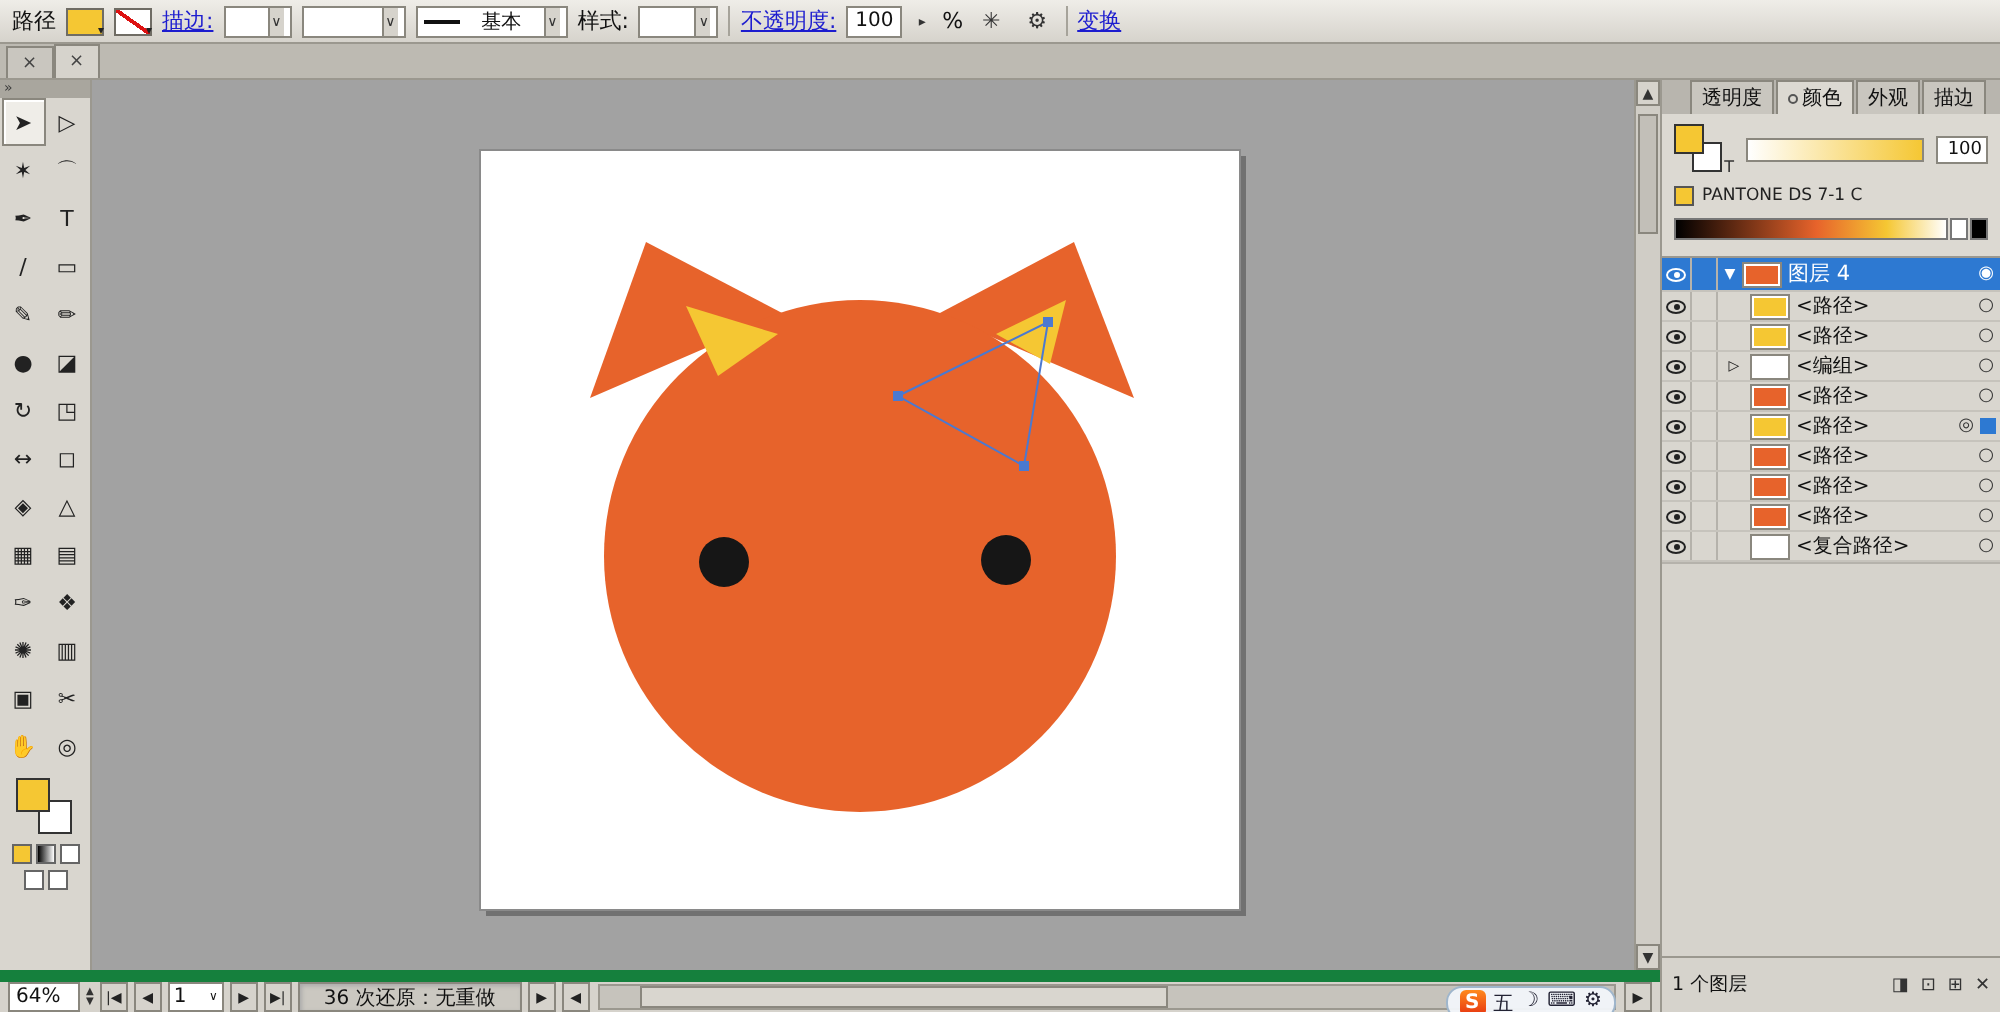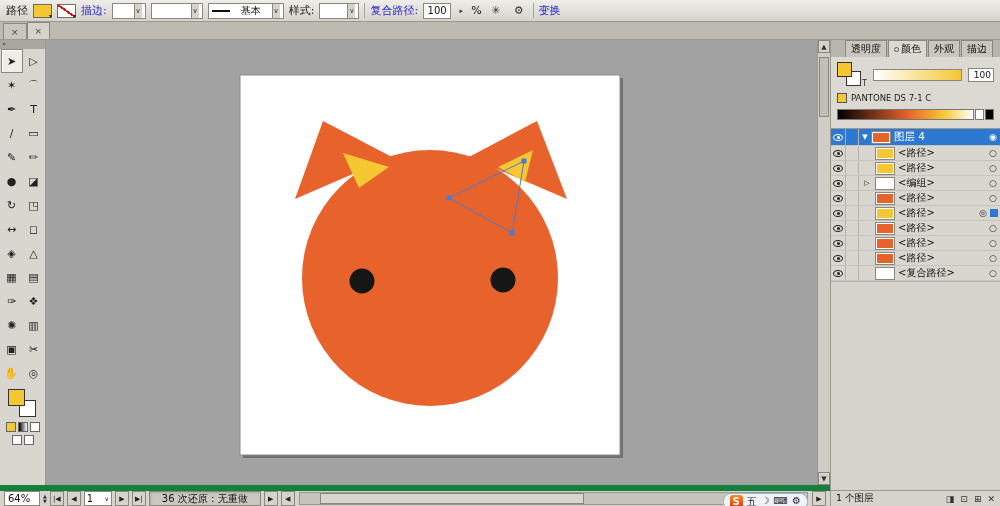--- a/index.html
+++ b/index.html
@@ -3,21 +3,21 @@
 <meta charset="utf-8">
 <style>
   *{box-sizing:border-box;margin:0;padding:0}
   html,body{width:1000px;height:506px;overflow:hidden}
   body{font-family:"DejaVu Sans",sans-serif;font-size:11px;color:#111;background:#777}
   .app{position:relative;width:1000px;height:506px;background:#fdba74;overflow:hidden}
 
   
   .cbar{position:absolute;top:0;left:0;right:0;height:22px;background:linear-gradient(#efede8,#d6d3cc);
         border-bottom:1px solid #9b988f;display:flex;align-items:center;gap:5px;padding:0 6px;font-size:11px}
-  .link{color:#1d1dcf;cursor:pointer}
+  .link{color:#1d1dcf;text-decoration:underline;cursor:pointer}
   .vsep{width:1px;height:15px;background:#a6a39a}
   .chip{width:19px;height:14px;border:1px solid #6f6c64;background:#fff;position:relative;display:inline-block}
   .chip .ar{position:absolute;right:-1px;bottom:-2px;font-size:6px;color:#222}
   .slash{background-image:linear-gradient(to top right,transparent 45%,#d11 45%,#d11 55%,transparent 55%)}
   .combo{height:16px;border:1px solid #8a877e;background:#fff;display:inline-flex;align-items:center;
          justify-content:space-between;padding:0 3px;font-size:10px;gap:4px}
   .combo .ar{font-size:7px;color:#333;background:#d6d3cc;border-left:1px solid #8a877e;align-self:stretch;display:flex;align-items:center;padding:0 1px}
   .combo.w34{width:34px}.combo.w52{width:52px}.combo.w76{width:76px}.combo.w40{width:40px}
   .lineglyph{display:inline-block;width:18px;border-top:2px solid #111}
   .numbox{width:28px;height:16px;border:1px solid #8a877e;background:#fff;display:inline-flex;align-items:center;justify-content:center;font-size:10px}
@@ -112,21 +112,21 @@
   .lockc{width:13px;align-self:stretch;border-right:1px solid #b5b2ab;flex:none}
   .tri{width:12px;text-align:center;font-size:7px;flex:none;color:inherit}
   .child .tri{width:16px}
   .thumb{width:20px;height:13px;background:#fff;border:1px solid #8a877e;margin-right:3px;flex:none}
   .thumb i{display:block;margin:1px;height:9px}
   .lname{flex:1;white-space:nowrap;overflow:hidden}
   .target{width:14px;text-align:center;font-size:9px;color:#333;flex:none}
   .root .target{color:#fff}
   .selchip{width:8px;height:8px;background:#2D79D2;margin-right:2px;flex:none}
   .lspace{flex:1;background:#d6d3cc}
-  .lfooter{height:16px;border-top:1px solid #9b988f;background:#d6d3cc;display:flex;align-items:center;padding:0 5px;gap:6px;font-size:9.5px}
+  .lfooter{height:28px;border-top:1px solid #9b988f;background:#d6d3cc;display:flex;align-items:center;padding:0 5px;gap:6px;font-size:9.5px}
   .lfooter .flab{flex:1;white-space:nowrap}
   .ficon{font-size:9px;color:#333;cursor:pointer}
 </style>
 </head>
 <body>
 
 <div class="app">
 
   <div class="cbar">
     <span>路径</span>
@@ -149,21 +149,21 @@
         <span class="lineglyph"></span>
         <span>基本</span>
         <i class="ar">∨</i>
       </span>
     <span>样式:</span>
     <span class="combo w40">
         <span></span>
         <i class="ar">∨</i>
       </span>
     <span class="vsep"></span>
-    <span class="link">复合路径:</span>
+    <span class="link">不透明度:</span>
     <span class="numbox">100</span>
     <span class="iconbtn" style="width:10px;font-size:7px">▸</span>
     <span>%</span>
     <span class="iconbtn">✳</span>
     <span class="iconbtn">⚙</span>
     <span class="vsep"></span>
     <span class="link">变换</span>
   </div>
 
   <div class="tabbar">

